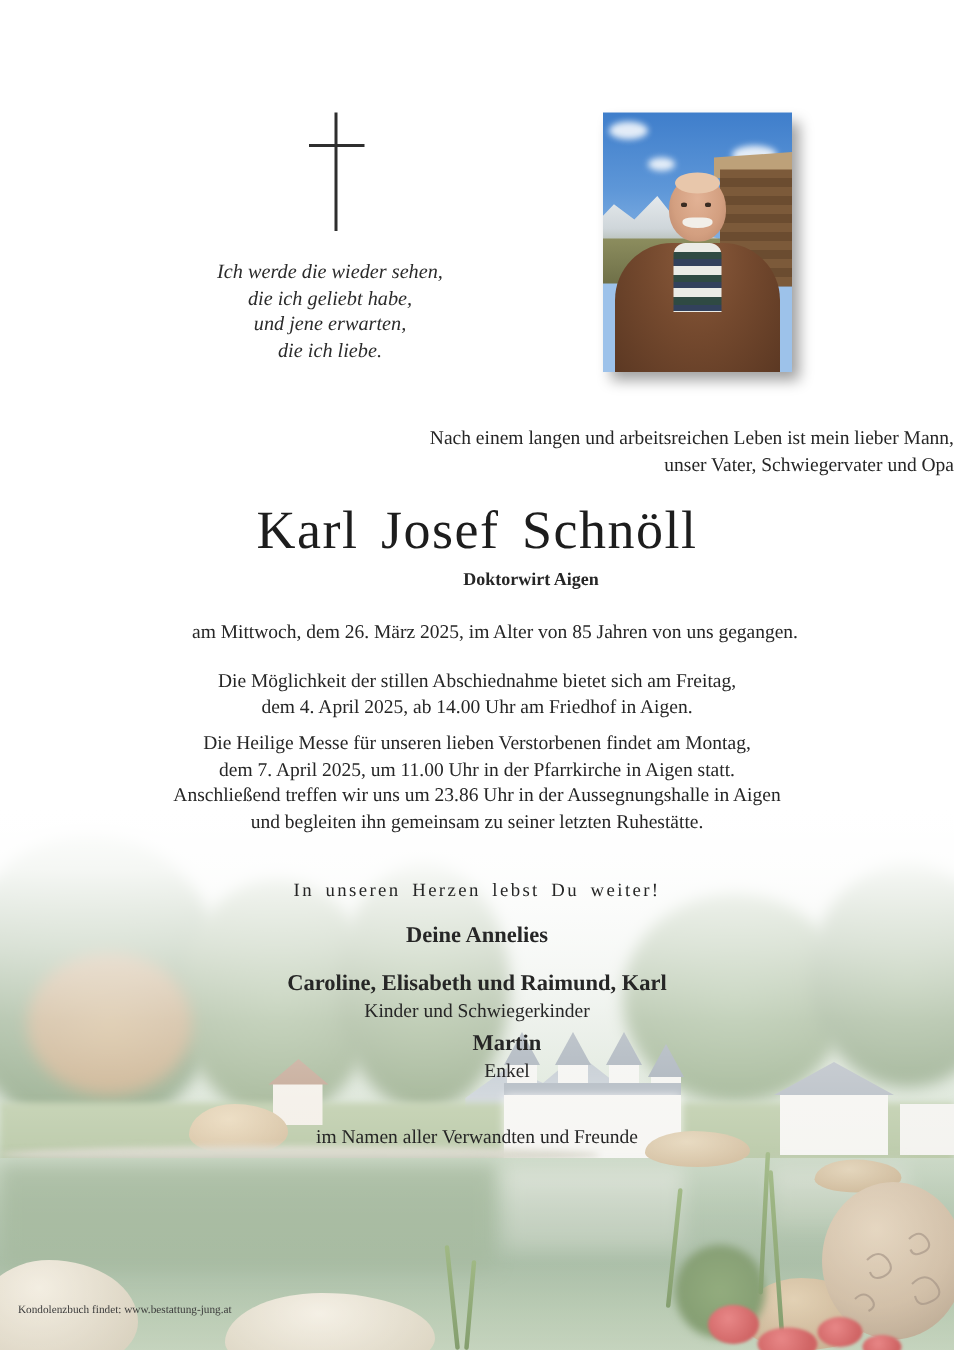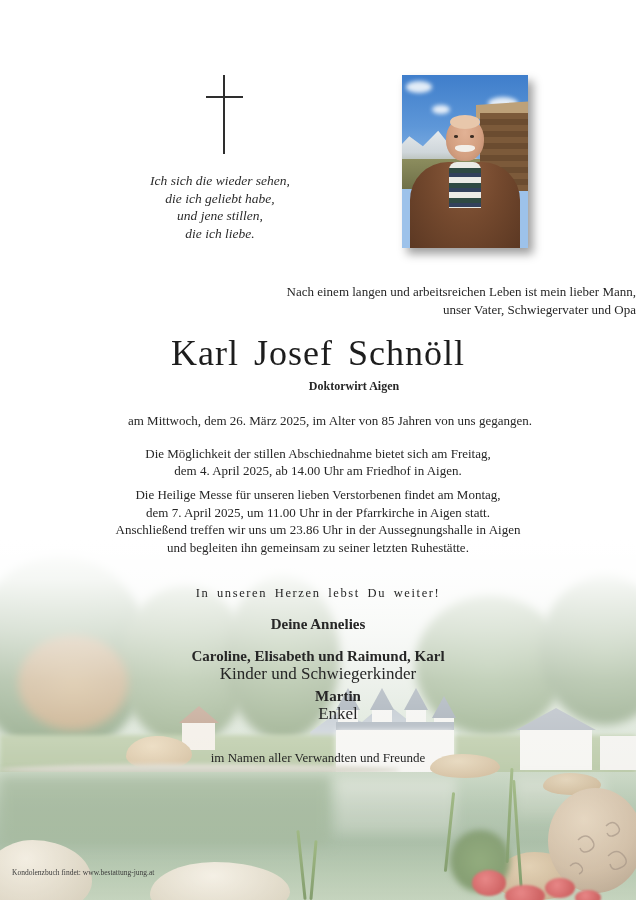--- a/index.html
+++ b/index.html
@@ -51,21 +51,21 @@
   
   .tcenter { left:0; width:636px; text-align:center; z-index:3; }
   .intro { top:283px; font-size:13px; line-height:18px;text-align:right; }
   .name { top:332px; font-size:36px; letter-spacing:1px; word-spacing:5px; color:#1d1d1d; }
   .subtitle { top:379px; font-size:12px; font-weight:bold;padding-left:36px; }
   .passing { top:413px; font-size:13px;margin-left:12px; }
   .farewell { top:445px; font-size:13px; line-height:17px; }
   .mass { top:486px; font-size:13px; line-height:17.5px; }
   .remember { top:586px; font-size:12.5px; letter-spacing:1.6px; word-spacing:3px; }
   .m-names { font-size:15px; font-weight:bold; }
-  .m-rel { font-size:17px; }
+  .m-rel { font-size:13px; }
   .mourner1 { top:616px; }
   .mourner2 { top:648px; line-height:17px; }
   .mourner3 { top:688px; line-height:17px;margin-left:20px; }
   .closing { top:750px; font-size:13px; }
   .footer { left:12px; top:868px; font-size:7.5px; color:#3c3c3c; z-index:3; }
 
   
   .scene { left:0; top:540px; width:636px; height:360px; overflow:hidden; z-index:1; }
   .scene-base { position:absolute; inset:0;
     background:linear-gradient(180deg,#eef1ee 0%,#e2e8e0 30%,#cddbc8 55%,#b7cbae 65%,#a9bfa0 100%); }
@@ -196,23 +196,23 @@
     <div class="flower" style="left:505px; top:345px; width:40px; height:22px;"></div>
     <div class="flower" style="left:545px; top:338px; width:30px; height:20px;"></div>
     <div class="flower" style="left:575px; top:350px; width:26px; height:16px;"></div>
     <div class="fade"></div>
   </div>
 
   <div class="abs cross-v"></div>
   <div class="abs cross-h"></div>
 
   <div class="abs quote">
-    <div>Ich sich die wieder sehen,</div>
+    <div>Ich werde die wieder sehen,</div>
     <div>die ich geliebt habe,</div>
-    <div>und jene stillen,</div>
+    <div>und jene erwarten,</div>
     <div>die ich liebe.</div>
   </div>
 
   <div class="abs photo">
     <div class="photo-img">
       <div class="cloud" style="left:4px; top:6px; width:26px; height:12px;"></div>
       <div class="cloud" style="left:86px; top:22px; width:30px; height:13px;"></div>
       <div class="cloud" style="left:30px; top:30px; width:18px; height:9px;"></div>
       <div class="ph-mountain"></div>
       <div class="ph-slope"></div>

